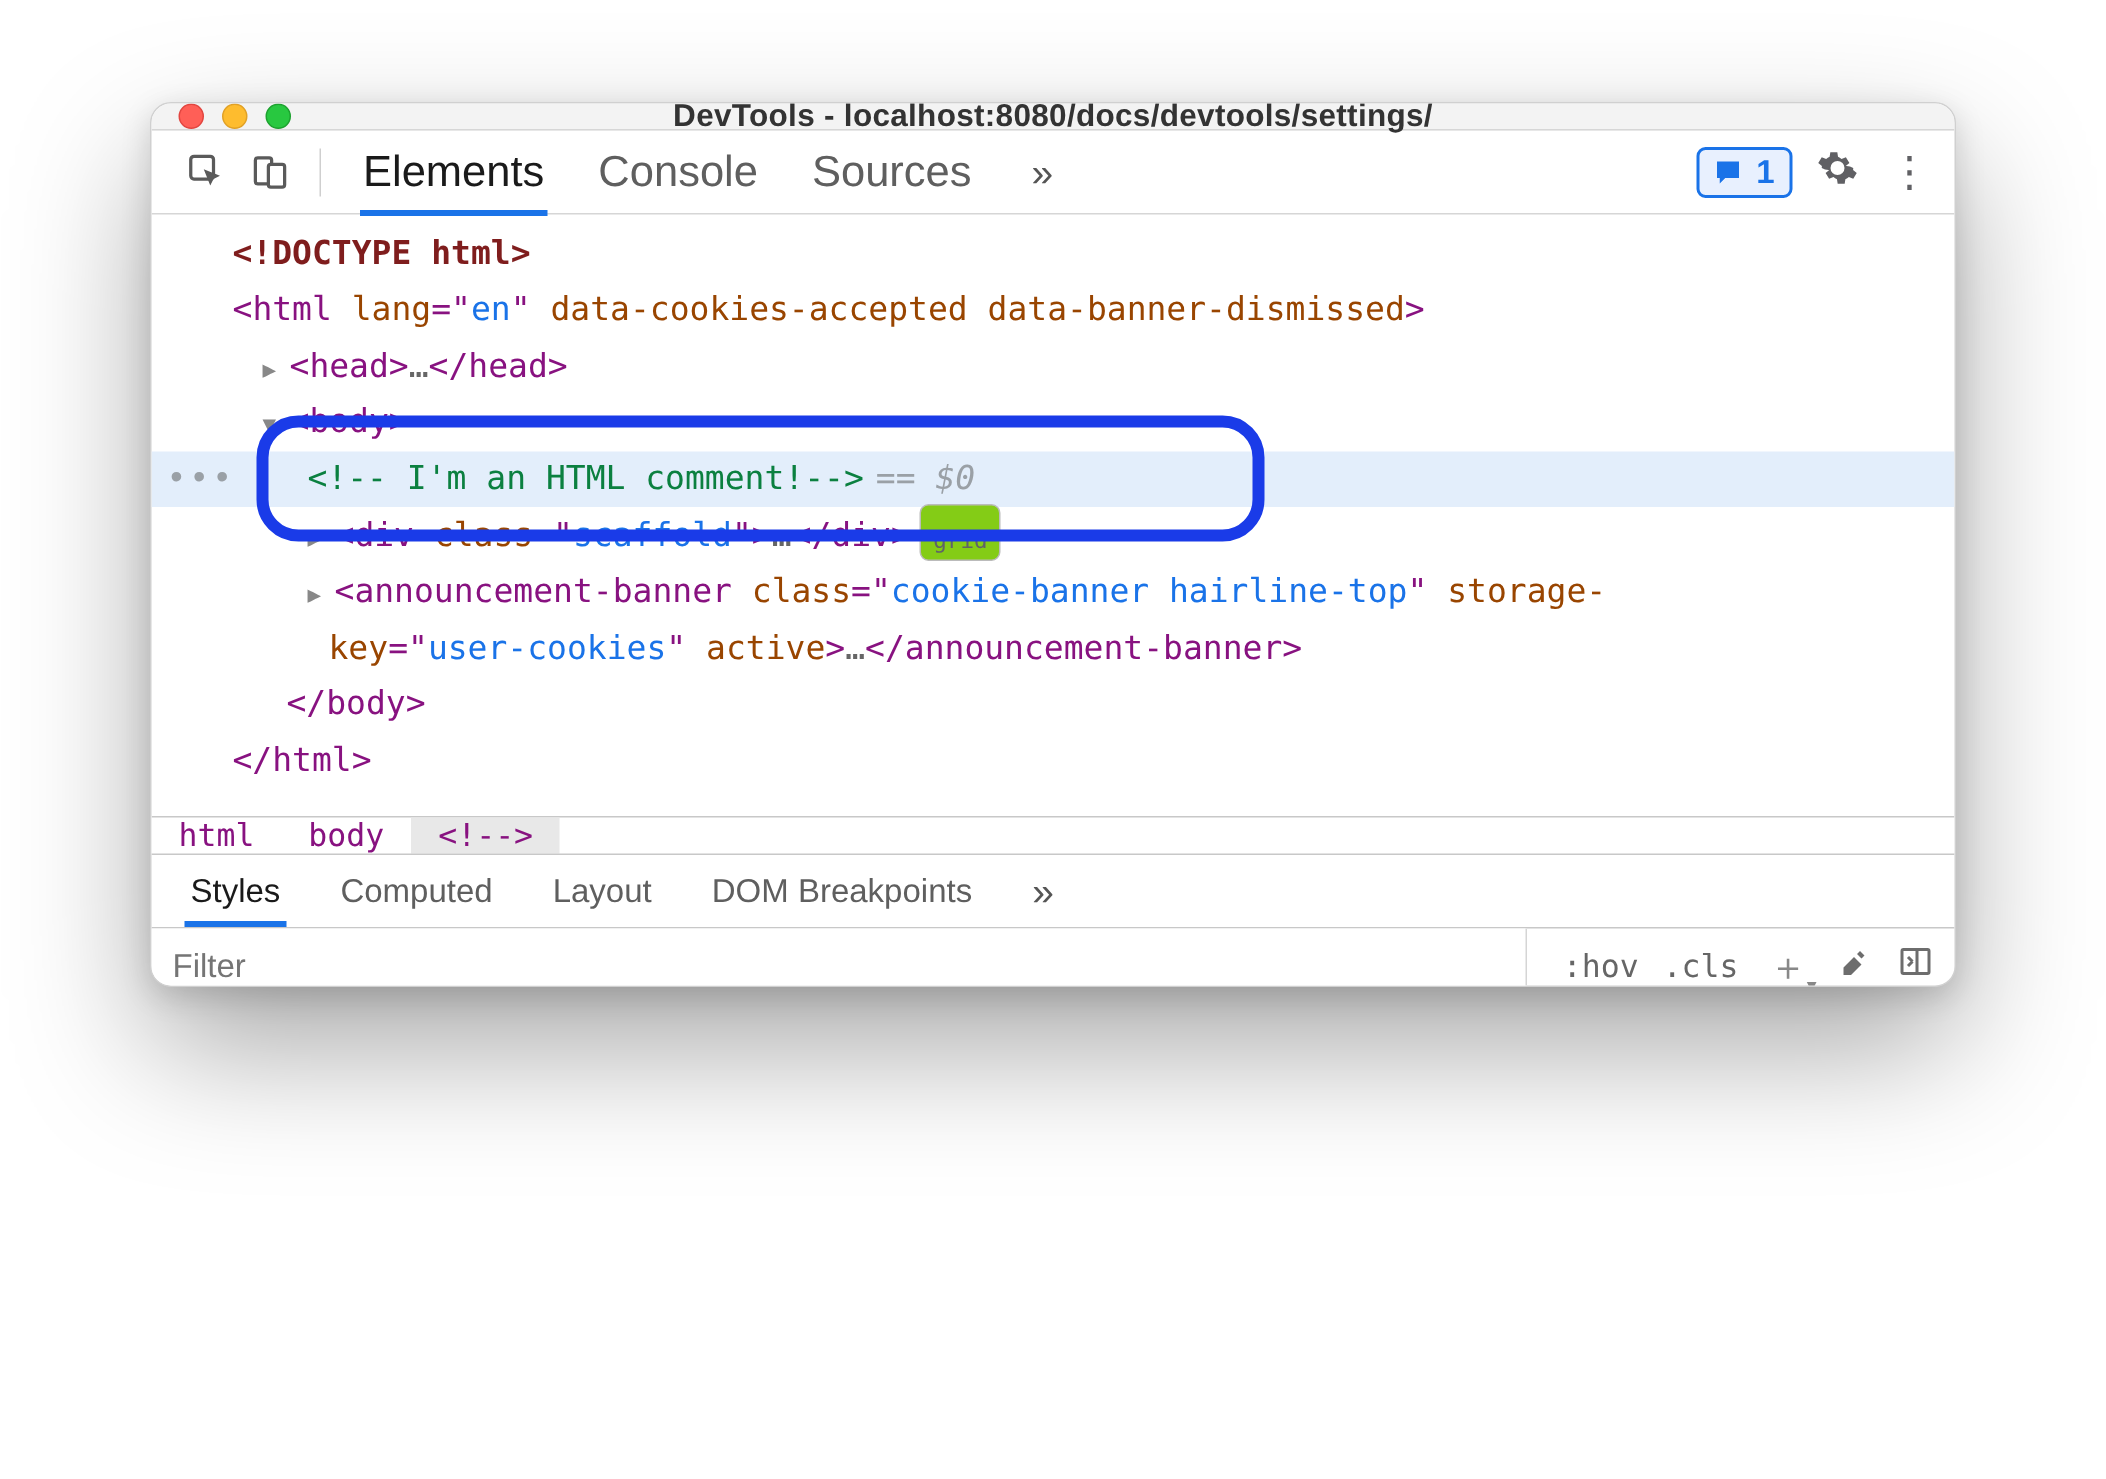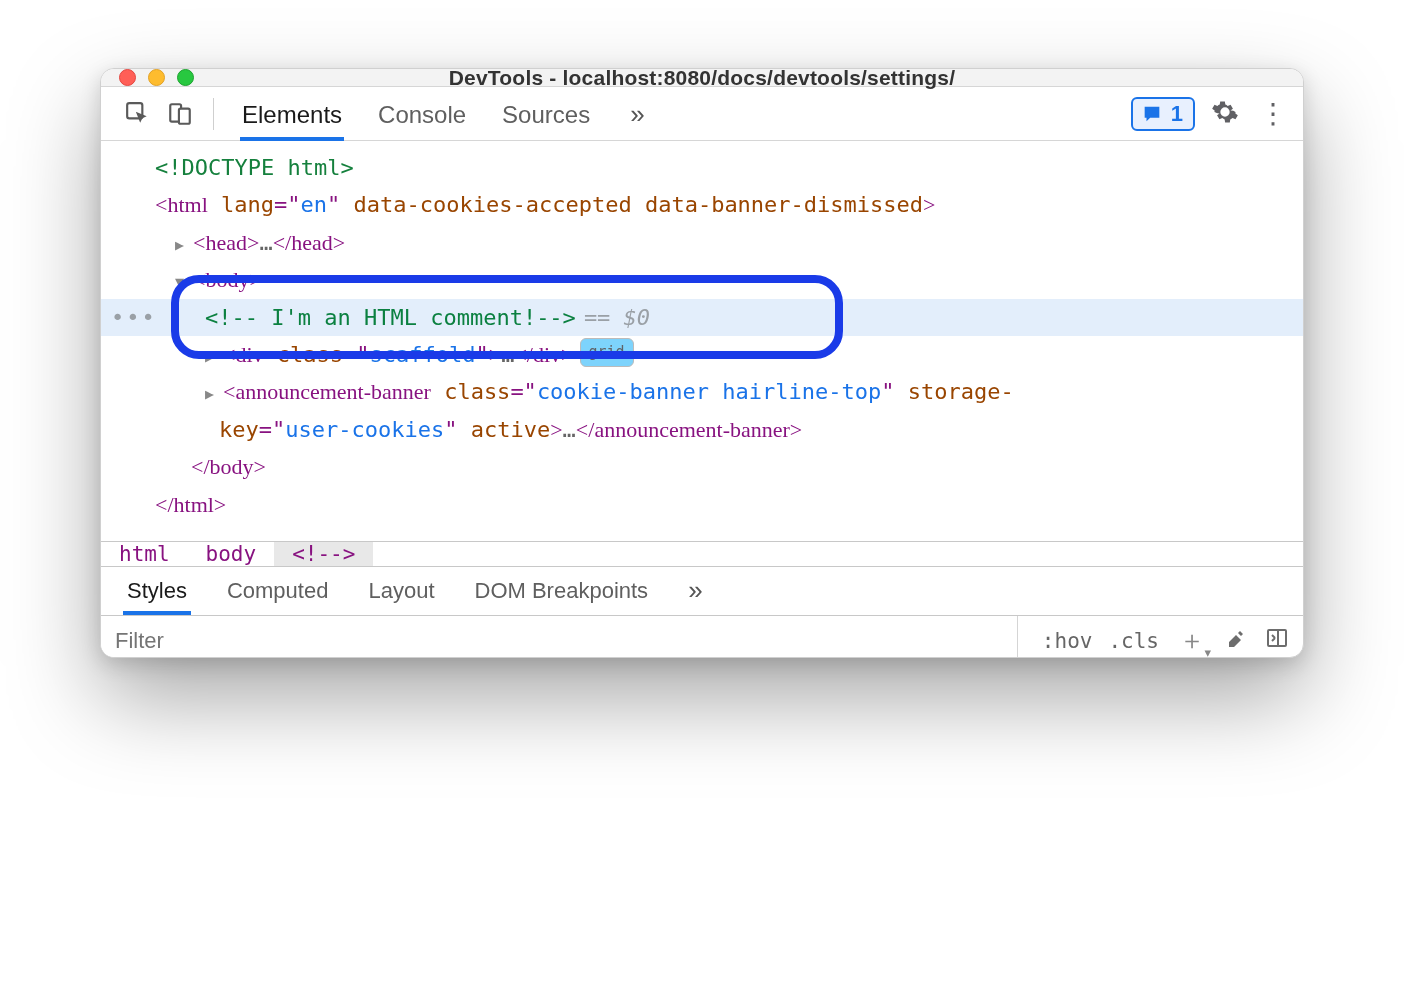--- a/index.html
+++ b/index.html
@@ -62,21 +62,21 @@
   }
   .tb-icon {
     width: 38px; height: 38px;
     display: flex; align-items: center; justify-content: center;
     color: #5a5a5a;
   }
   .tb-icon svg { width: 26px; height: 26px; stroke: currentColor; fill: none; stroke-width: 2; }
   .tb-divider { width: 1px; height: 32px; background: #cfcfcf; margin: 0 10px; }
   .tabs { display: flex; gap: 36px; margin-left: 14px; align-items: center; }
   .tab {
-    font-size: 24px;
+    font-size: 29px;
     color: #5f5f5f;
     padding: 12px 0 10px;
     position: relative;
   }
   .tab.active { color: #1a1a1a; }
   .tab.active::after {
     content:"";
     position:absolute;
     left:-2px; right:-2px; bottom:-2px;
     height:4px;
@@ -107,32 +107,32 @@
   }
   .row { display: flex; align-items: center; position: relative; padding-left: 54px; }
   .row.i1 { padding-left: 54px; }
   .row.i2 { padding-left: 74px; }
   .row.i3 { padding-left: 104px; }
   .row.selected { background:#e3eefb; }
   .row.selected .bullets { position:absolute; left:10px; color:#9aa0a6; letter-spacing:2px; }
   .twisty { width:16px; display:inline-block; color:#888; margin-right:2px; }
   .twisty.expanded::before { content:"▼"; font-size:15px; }
   .twisty.collapsed::before { content:"▶"; font-size:15px; }
-  .gray { color:#15803d; } 
-  .tagp { color:#881280;font-family:Liberation Serif, serif; }
+  .gray { color:#7f1d1d;font-weight:bold; } 
+  .tagp { color:#881280; }
   .attr { color:#994500;text-align:center; }
   .str { color:#1a73e8; }
   .comment { color:#0b8040;text-align:right; }
   .eq0 { color:#9aa0a6; font-style: italic; margin-left: 8px; }
   .punct { color:#881280; }
   .ellips { color:#666; }
   .pill {
-    display:inline-block; border:1px solid #bbb; background:#7dd3fc;
+    display:inline-block; border:1px solid #bbb; background:#84cc16;
     color:#5f6368; border-radius:6px; font-size:15px;
-    padding:1px 8px 0; margin-left:6px; font-family: inherit;
+    padding:11px 8px 0; margin-left:6px; font-family: inherit;
     position: relative; top:-2px;
   }
   .anno-wrap { padding-left: 118px; white-space: pre; }
 
   
   .highlight-oval {
     position:absolute;
     border:8px solid #1a3be8;
     border-radius: 28px;
     pointer-events:none;

